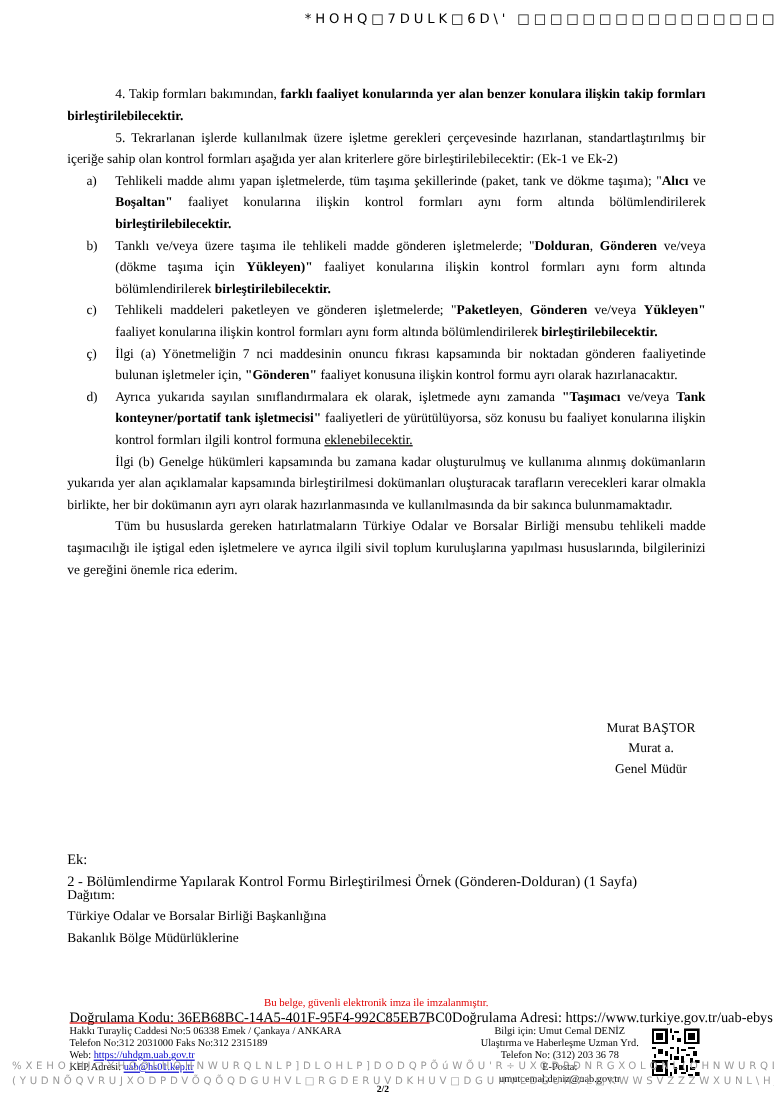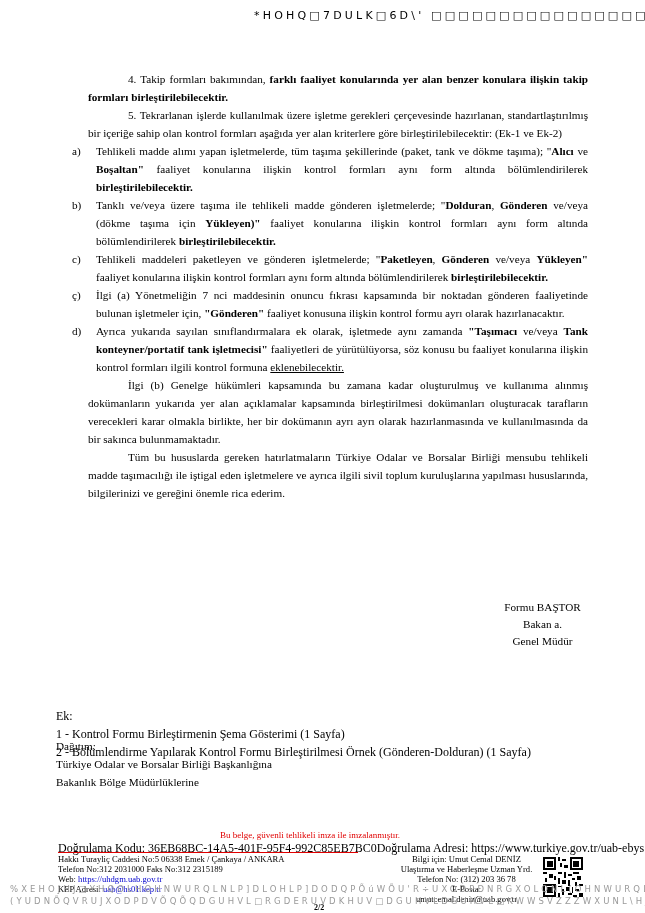--- a/index.html
+++ b/index.html
@@ -1,33 +1,33 @@
 <!DOCTYPE html>
 <html><head>
   <meta charset="utf-8">
   <style>
     html, body { margin: 0; padding: 0; background: #ffffff; }
     body { width: 645px; height: 913px; position: relative; overflow: hidden; font-family: "Liberation Serif", "DejaVu Serif", serif; color: #000; }
     .header-garbled { position: absolute; top: 9px; left: 254px; font-family: "DejaVu Sans", sans-serif; font-size: 11px; letter-spacing: 3.2px; color: #000; white-space: nowrap; }
     .content { position: absolute; left: 56px; top: 70px; width: 532px; font-size: 11.2px; line-height: 18px; }
     p { margin: 0; text-align: justify; }
-    .indent { text-indent: 40px; margin-left: 32px; }
+    .indent { text-indent: 40px; }
     .item { position: relative; padding-left: 24px; margin-left: 16px; text-align: justify; }
     .item .lbl { position: absolute; left: 0; top: 0; }
     .bu { font-weight: bold; }
     .u { text-decoration: underline; }
     b { font-weight: bold; }
     .signature { position: absolute; left: 460px; top: 599px; width: 165px; text-align: center; font-size: 11.2px; line-height: 17px; }
     .annex { position: absolute; left: 56px; top: 687px; font-size: 12px; line-height: 18px; margin-top: 20px; }
     .dist { position: absolute; left: 56px; top: 737px; font-size: 11.2px; line-height: 18px; }
     .esig-note { position: absolute; top: 830px; left: 220px; font-size: 9px; color: #e00000; white-space: nowrap; }
     .verify-row { position: absolute; top: 841px; left: 58px; width: 530px; font-size: 12px; display: flex; justify-content: flex-start; white-space: nowrap; }
     .red-rule { position: absolute; top: 852px; left: 58px; width: 300px; height: 1px; background: #e00000; }
     .addr { position: absolute; top: 854px; left: 58px; font-size: 8.6px; line-height: 10px; white-space: nowrap; }
-    .addr a, .contact a { color: #0000cc; }
+    .addr a, .contact a { color: #0000cc; text-decoration: underline; }
     .contact { position: absolute; top: 854px; left: 395px; width: 143px; text-align: center; font-size: 8.6px; line-height: 10px; }
     .qr { position: absolute; top: 857px; left: 543px; width: 40px; height: 40px; }
     .overlay-garbled { position: absolute; left: 10px; font-family: "DejaVu Sans", sans-serif; font-size: 8.5px; color: #9a9a9a; letter-spacing: 3.1px; white-space: nowrap; }
     .page-num { position: absolute; top: 903px; left: 314px; font-size: 8px; font-weight: bold; }
   </style>
 </head>
 <body>
 
 <div class="header-garbled">*HOHQ□7DULK□6D\' □□□□□□□□□□□□□□□□□□□</div>
 
@@ -60,38 +60,37 @@
   <div class="item">
     <span class="lbl">d)</span>
     <span>Ayrıca yukarıda sayılan sınıflandırmalara ek olarak, işletmede aynı zamanda </span><b>"Taşımacı</b><span> ve/veya </span><b>Tank konteyner/portatif tank işletmecisi"</b><span> faaliyetleri de yürütülüyorsa, söz konusu bu faaliyet konularına ilişkin kontrol formları ilgili kontrol formuna </span><span class="u">eklenebilecektir.</span>
   </div>
 
   <p class="indent">İlgi (b) Genelge hükümleri kapsamında bu zamana kadar oluşturulmuş ve kullanıma alınmış dokümanların yukarıda yer alan açıklamalar kapsamında birleştirilmesi dokümanları oluşturacak tarafların verecekleri karar olmakla birlikte, her bir dokümanın ayrı ayrı olarak hazırlanmasında ve kullanılmasında da bir sakınca bulunmamaktadır.</p>
   <p class="indent">Tüm bu hususlarda gereken hatırlatmaların Türkiye Odalar ve Borsalar Birliği mensubu tehlikeli madde taşımacılığı ile iştigal eden işletmelere ve ayrıca ilgili sivil toplum kuruluşlarına yapılması hususlarında, bilgilerinizi ve gereğini önemle rica ederim.</p>
 </div>
 
 <div class="signature">
-  <div>Formu BAŞTOR</div>
-  <div>Bakan a.</div>
+  <div>Murat BAŞTOR</div>
+  <div>Murat a.</div>
   <div>Genel Müdür</div>
 </div>
 
 <div class="annex">
   <div>Ek:</div>
-  <div>1 - Kontrol Formu Birleştirmenin Şema Gösterimi (1 Sayfa)</div>
   <div>2 - Bölümlendirme Yapılarak Kontrol Formu Birleştirilmesi Örnek (Gönderen-Dolduran) (1 Sayfa)</div>
 </div>
 
 <div class="dist">
   <div>Dağıtım:</div>
   <div>Türkiye Odalar ve Borsalar Birliği Başkanlığına</div>
   <div>Bakanlık Bölge Müdürlüklerine</div>
 </div>
 
-<div class="esig-note">Bu belge, güvenli tehlikeli imza ile imzalanmıştır.</div>
+<div class="esig-note">Bu belge, güvenli elektronik imza ile imzalanmıştır.</div>
 <div class="verify-row">
   <span>Doğrulama Kodu: 36EB68BC-14A5-401F-95F4-992C85EB7BC0</span>
   <span>Doğrulama Adresi: https://www.turkiye.gov.tr/uab-ebys</span>
 </div>
 <div class="red-rule"></div>
 
 <div class="addr">
   <div>Hakkı Turayliç Caddesi No:5 06338 Emek / Çankaya / ANKARA</div>
   <div>Telefon No:312 2031000  Faks No:312 2315189</div>
   <div><span>Web: </span><a>https://uhdgm.uab.gov.tr</a></div>

